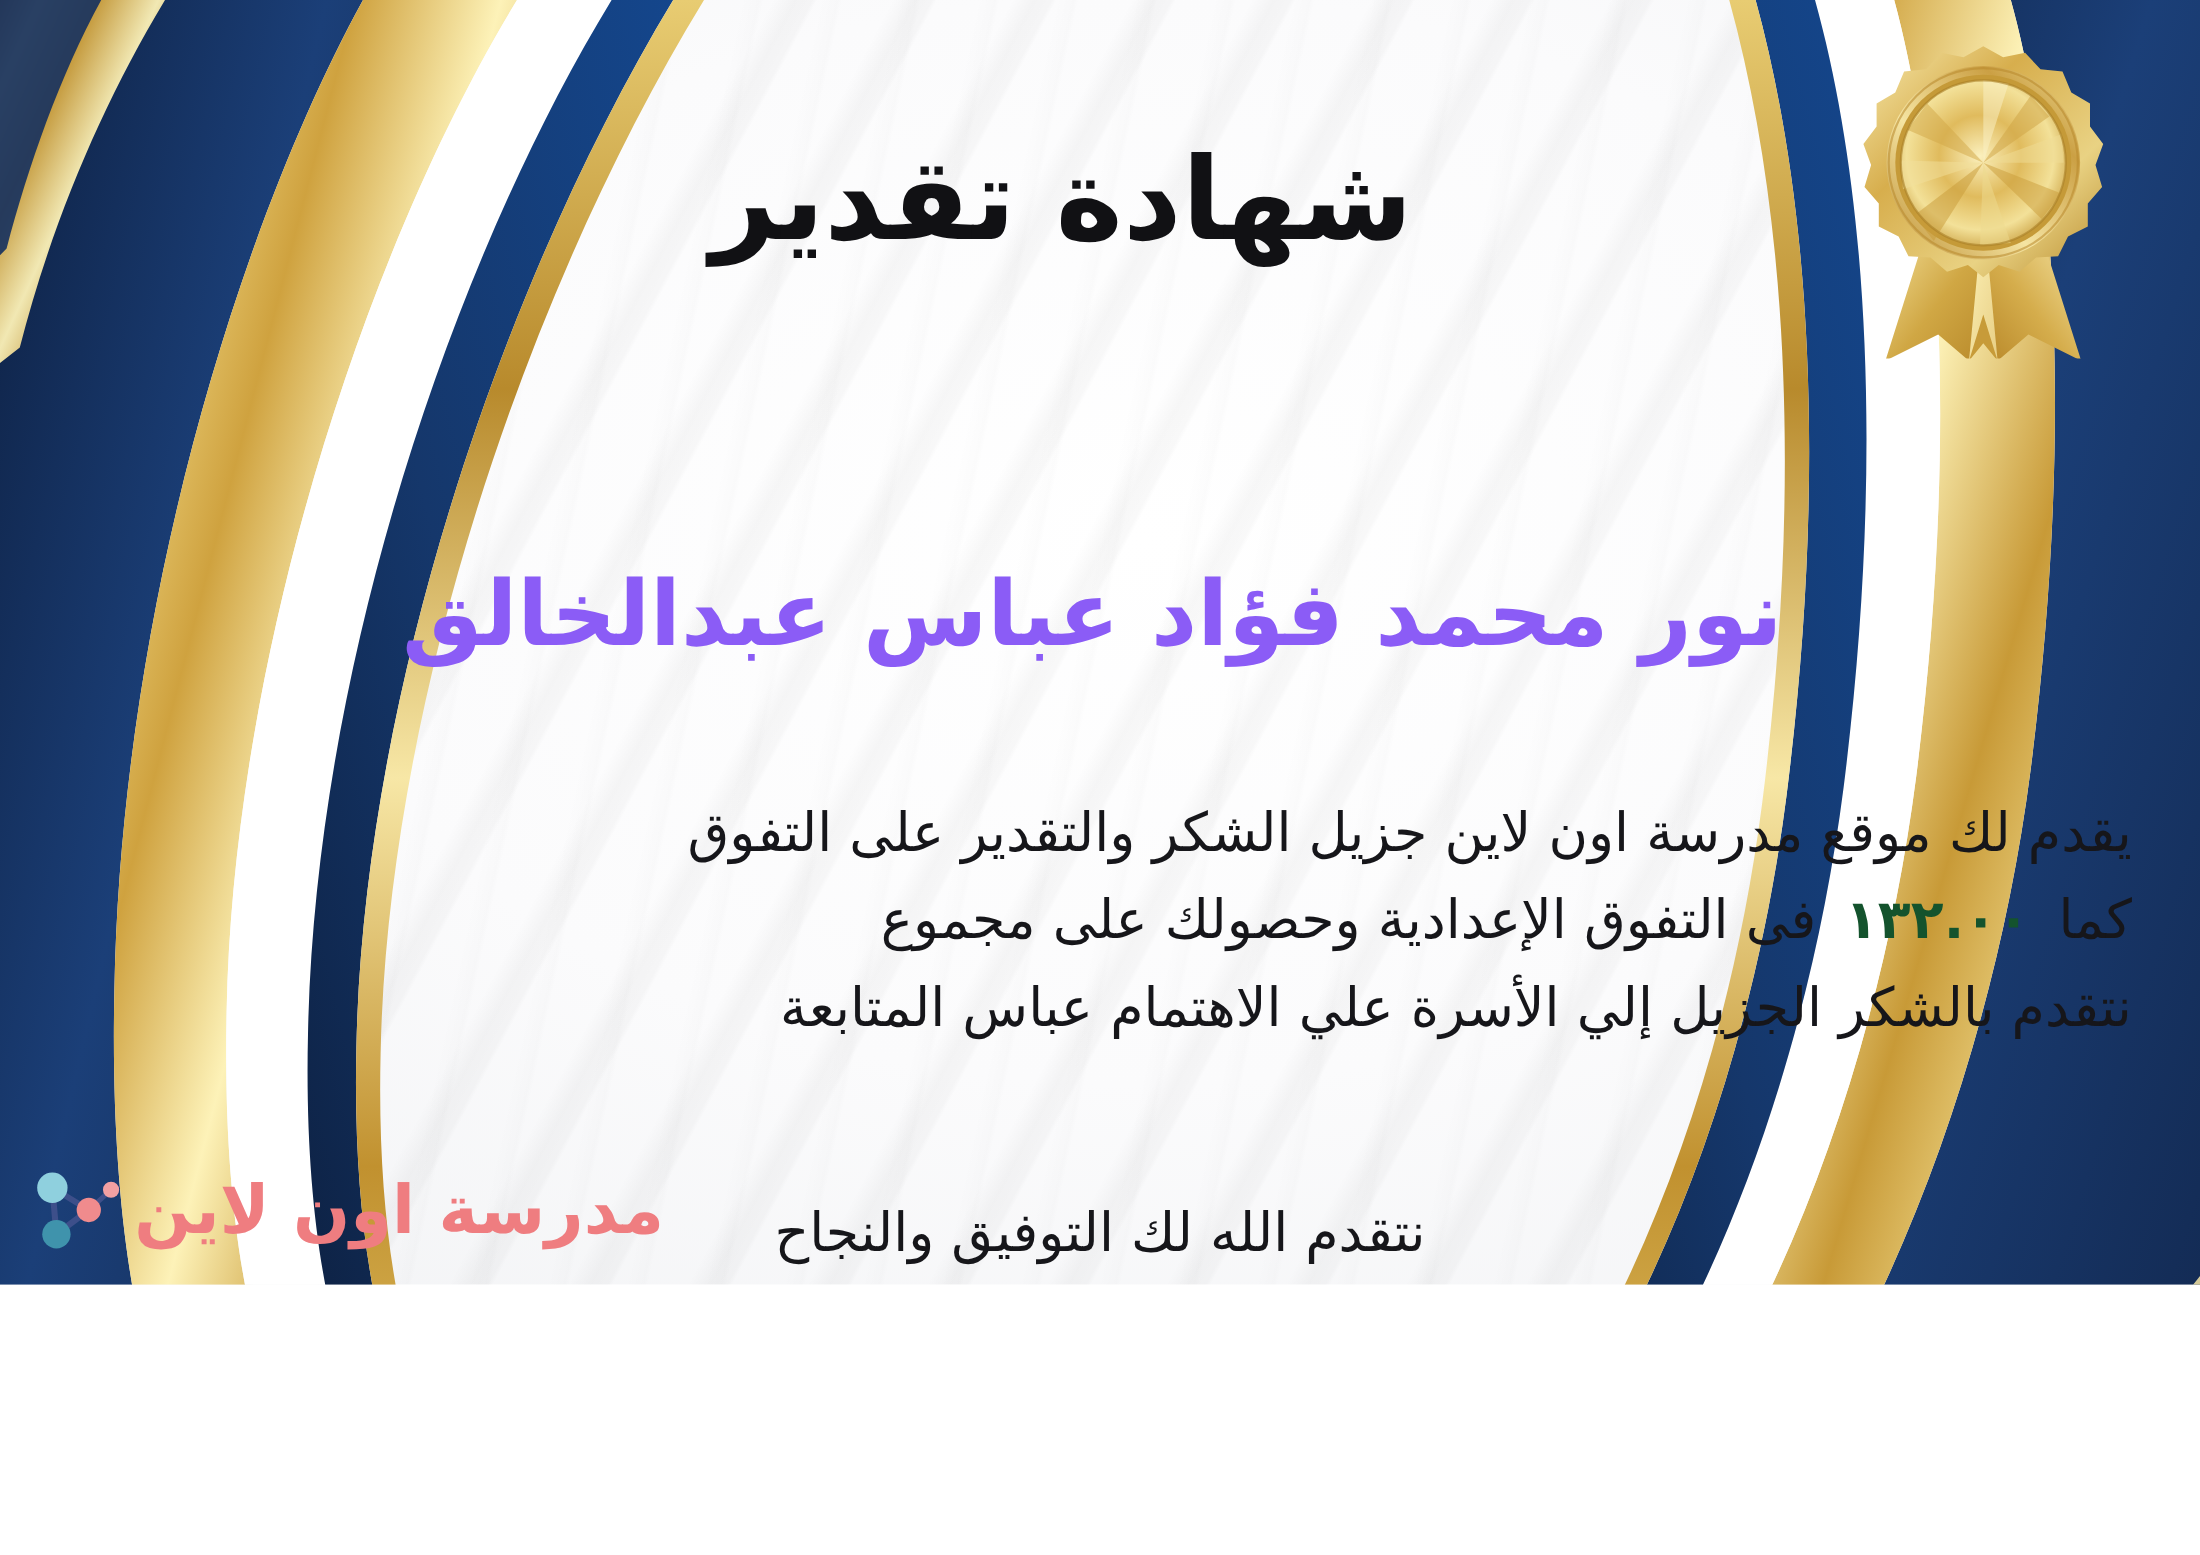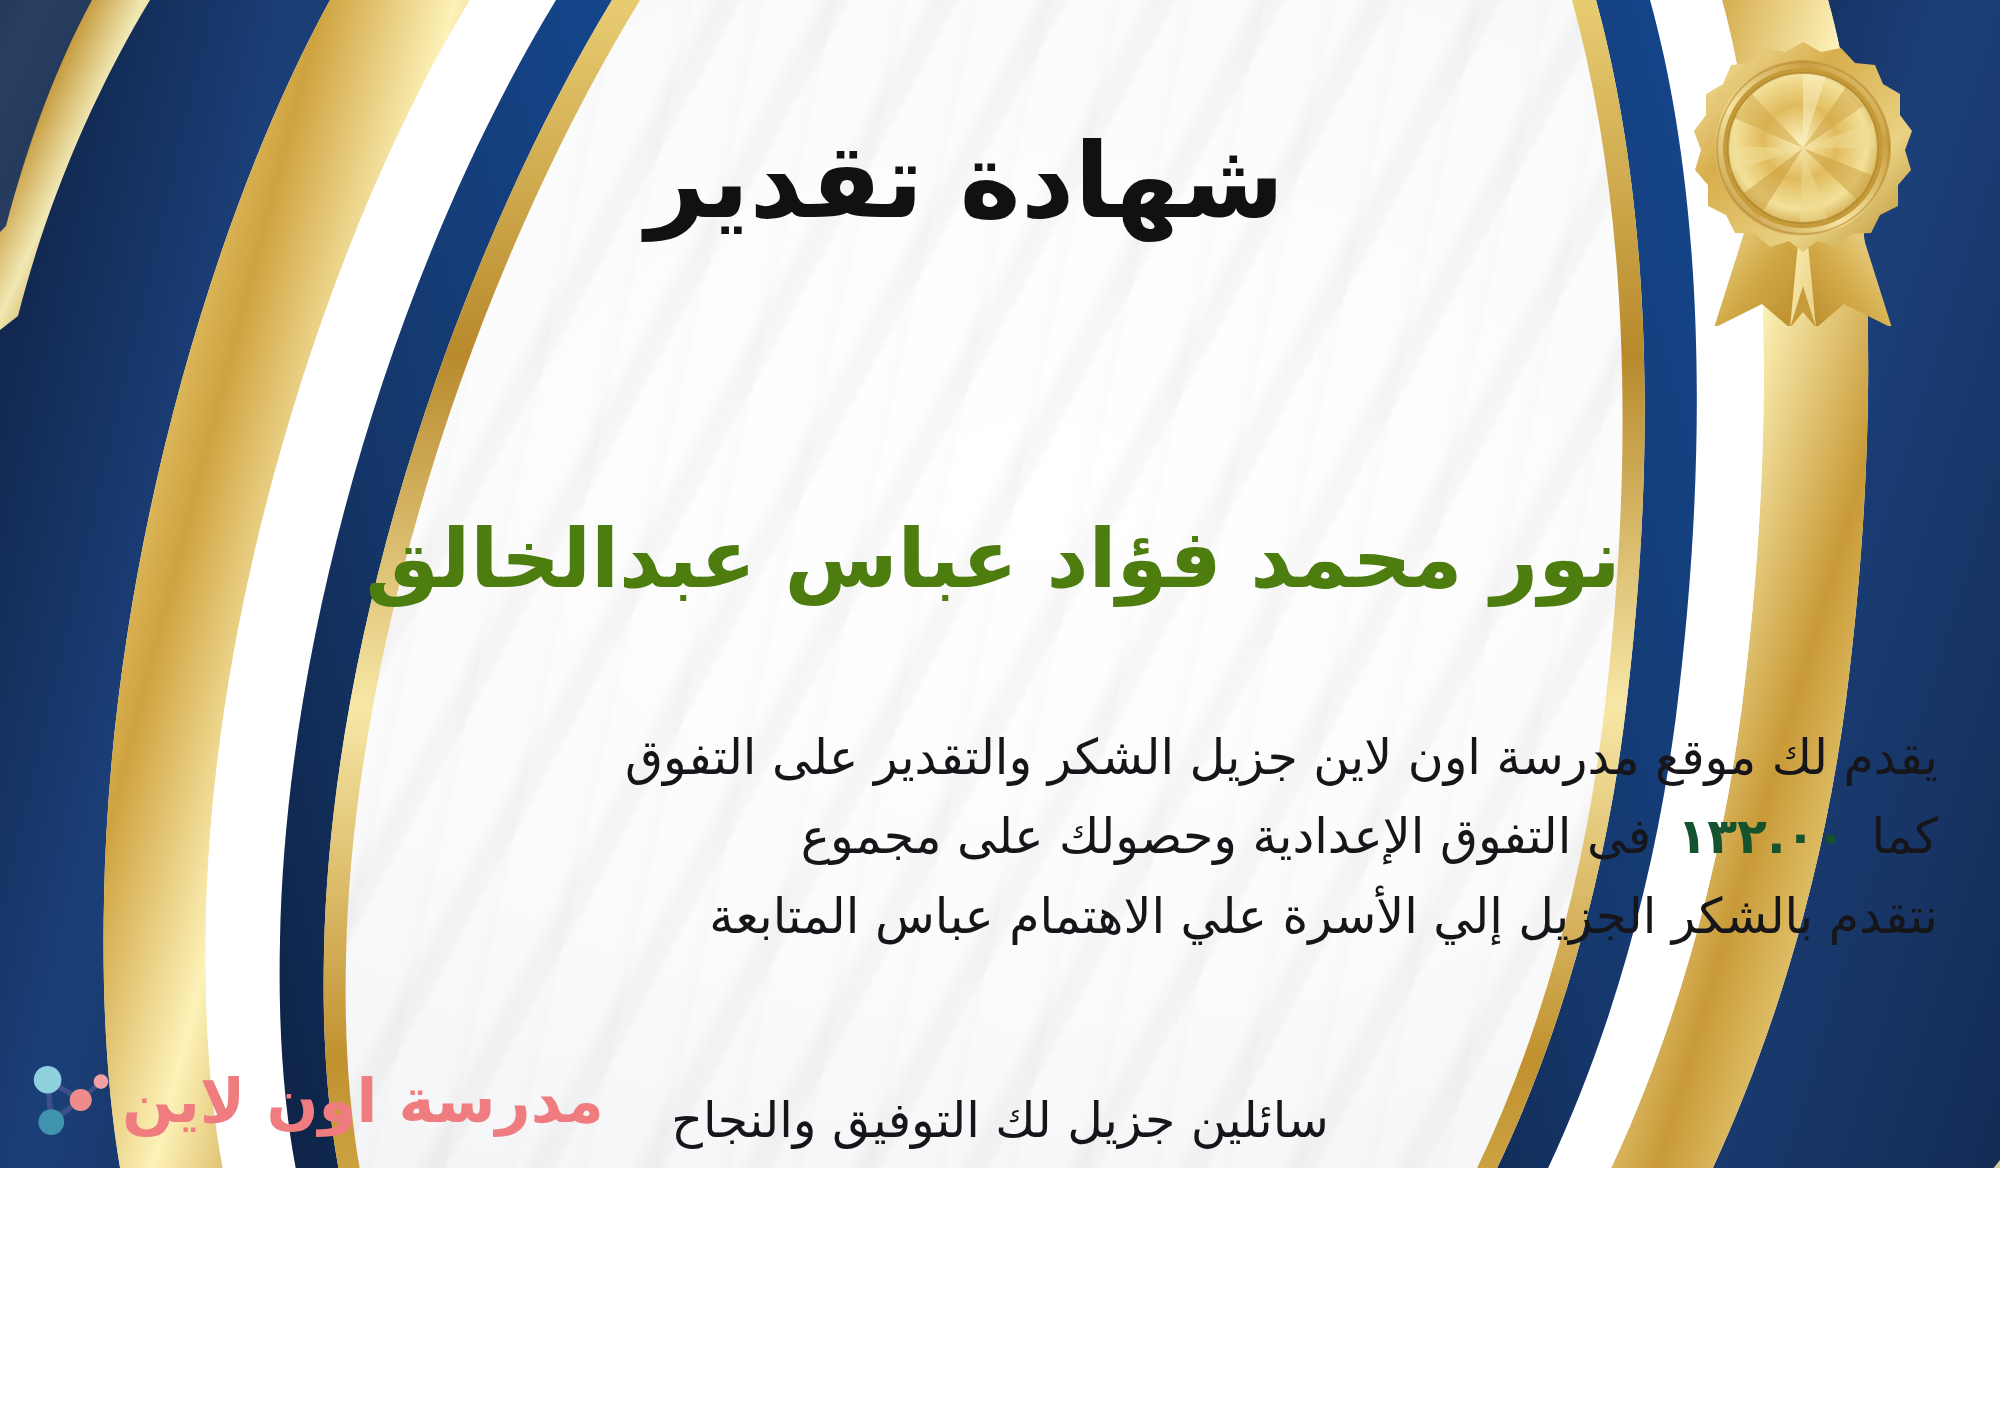--- a/index.html
+++ b/index.html
@@ -89,21 +89,21 @@
 
   .student-name {
     position: absolute;
     top: 508px;
     left: 0;
     right: 14px;
     text-align: center;
     font-size: 82px;
     line-height: 1.25;
     font-weight: 700;
-    color: #4d7c0f;
+    color: #8b5cf6;
   }
 
   .body-block {
     position: absolute;
     top: 718px;
     left: 62px;
     right: 62px;
     text-align: right;
     font-size: 49px;
     line-height: 1.62;
@@ -299,21 +299,21 @@
     <div class="student-name">نور محمد فؤاد عباس عبدالخالق</div>
 
     <div class="body-block">
       <div class="body-line">يقدم لك موقع مدرسة اون لاين جزيل الشكر  والتقدير على التفوق</div>
       <div class="body-line">
         <span>كما</span><span class="score">١٣٢.٠٠</span><span>فى التفوق الإعدادية وحصولك على مجموع</span>
       </div>
       <div class="body-line">نتقدم  بالشكر الجزيل إلي الأسرة علي الاهتمام عباس المتابعة</div>
     </div>
 
-    <div class="closing-line">سائلين جزيل لك التوفيق  والنجاح</div>
+    <div class="closing-line">نتقدم الله لك التوفيق  والنجاح</div>
   </div>
 
   <div class="logo">
     <svg class="logo-mark" viewBox="0 0 100 100">
       <line x1="30" y1="28" x2="66" y2="50" stroke="#3d4f8a" stroke-width="6" stroke-linecap="round"></line>
       <line x1="66" y1="50" x2="34" y2="74" stroke="#3d4f8a" stroke-width="6" stroke-linecap="round"></line>
       <line x1="30" y1="28" x2="34" y2="74" stroke="#3d4f8a" stroke-width="6" stroke-linecap="round"></line>
       <line x1="66" y1="50" x2="88" y2="30" stroke="#3d4f8a" stroke-width="5" stroke-linecap="round"></line>
       <circle cx="30" cy="28" r="15" fill="#8fd0de"></circle>
       <circle cx="66" cy="50" r="12" fill="#f08b8d"></circle>

